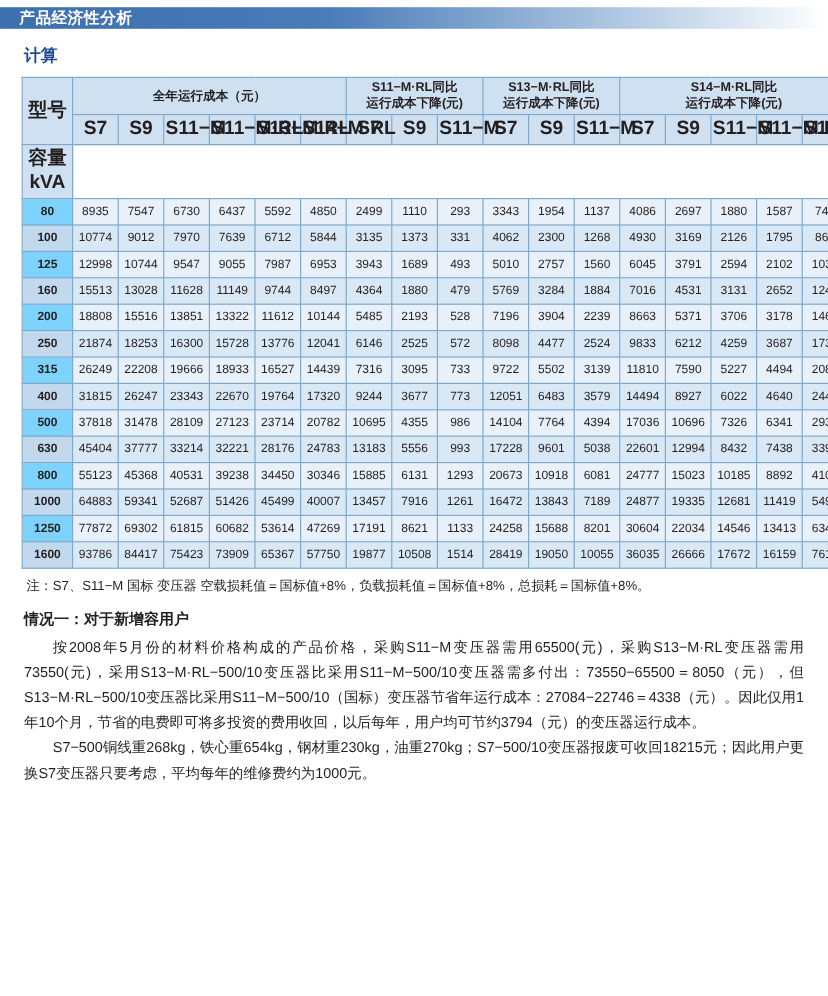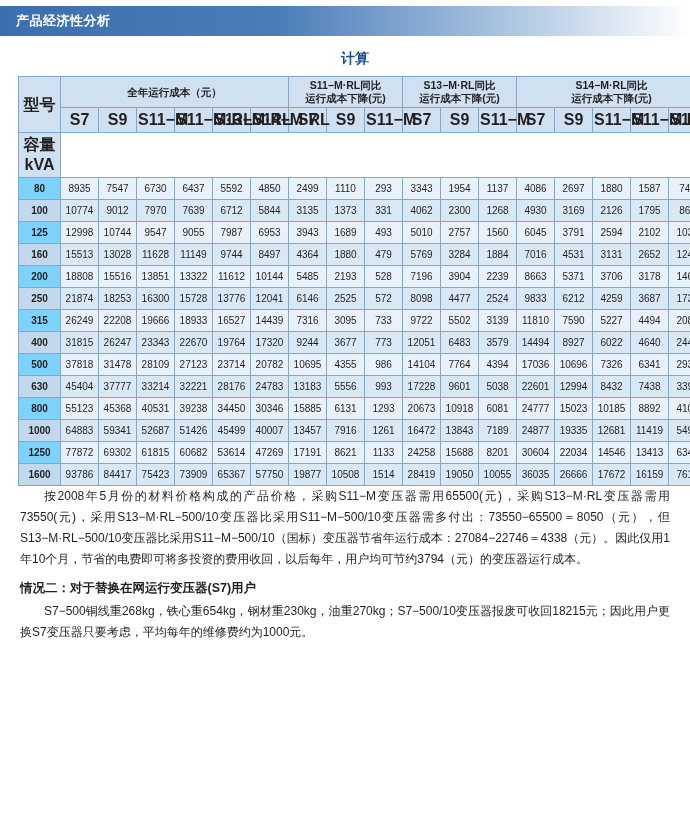--- a/index.html
+++ b/index.html
@@ -17,41 +17,40 @@
   .page {
     position: relative;
     width: 690px;
     padding: 0 0 10px 0;
     box-sizing: border-box;
   }
 
   
   .banner {
     position: relative;
-    height: 30px;
+    height: 18px;
     margin: 6px 0 0 0;
     background: linear-gradient(to right, #3c6fad 0%, #4a7cb8 40%, #b9cfe6 78%, #ffffff 100%);
     display: flex;
     align-items: center;
   }
   .banner .banner-title {
     color: #ffffff;
     font-weight: bold;
     font-size: 13px;
     padding-left: 16px;
     letter-spacing: 0.5px;
   }
 
   
   .section-title {
     color: #1f4e93;
     font-weight: bold;
     font-size: 14px;
     margin: 14px 0 8px 20px;
-    text-align: center;
   }
   .section-title.blue2 { color: #1f4e93; }
 
   
   .table-wrap {
     margin: 0 18px;
   }
   table.econ {
     border-collapse: collapse;
     width: 654px;
@@ -461,25 +460,28 @@
             <td>36035</td>
             <td>26666</td>
             <td>17672</td>
             <td>16159</td>
             <td>7617</td>
           </tr>
         </tbody>
     </table>
   </div>
 
+  <div class="note">
+    <span>注：</span><span>S7、S11−M 国标 变压器 空载损耗值＝国标值+8%，负载损耗值＝国标值+8%，总损耗＝国标值+8%。</span>
+  </div>
 
 
   <div>
+    <div class="case-title">情况一：对于新增容用户</div>
     <p class="para">按2008年5月份的材料价格构成的产品价格，采购S11−M变压器需用65500(元)，采购S13−M·RL变压器需用73550(元)，采用S13−M·RL−500/10变压器比采用S11−M−500/10变压器需多付出：73550−65500＝8050（元），但S13−M·RL−500/10变压器比采用S11−M−500/10（国标）变压器节省年运行成本：27084−22746＝4338（元）。因此仅用1年10个月，节省的电费即可将多投资的费用收回，以后每年，用户均可节约3794（元）的变压器运行成本。</p>
   </div>
 
   <div>
-    <div class="case-title">情况二：对于替换在网运行变压器(S7)用户</div>
     <p class="para">S7−500铜线重268kg，铁心重654kg，钢材重230kg，油重270kg；S7−500/10变压器报废可收回18215元；因此用户更换S7变压器只要考虑，平均每年的维修费约为1000元。</p>
   </div>
 
 
 </div>
 
 </body></html>

